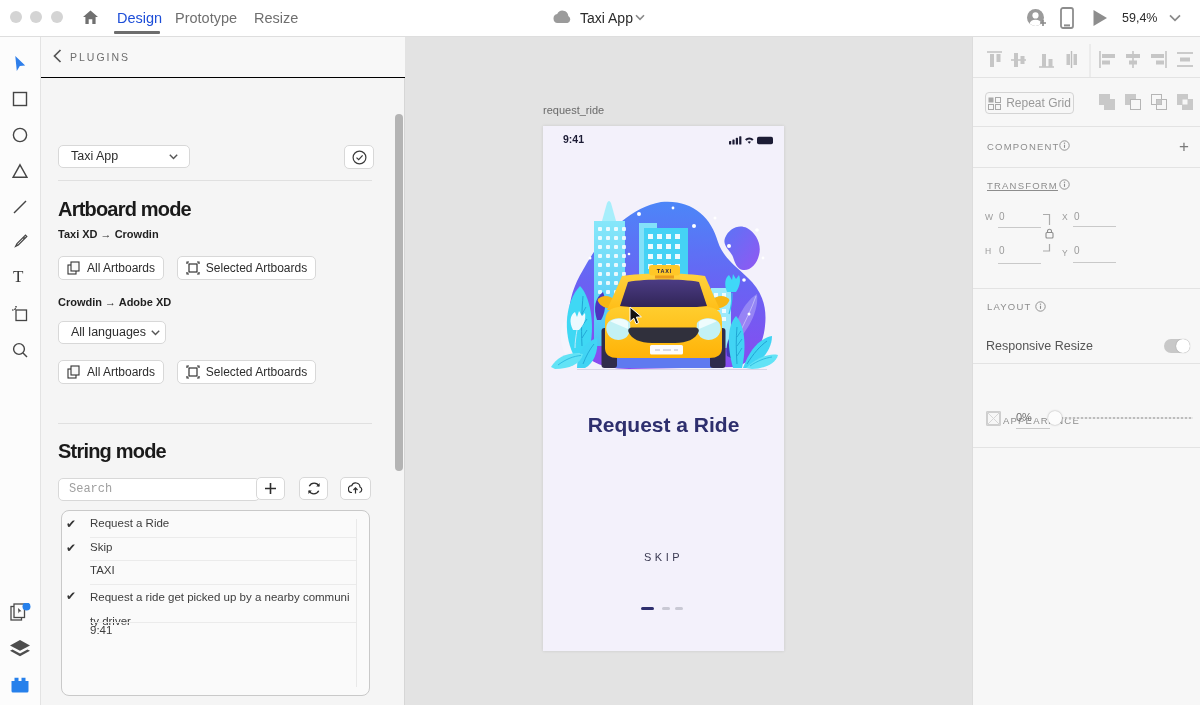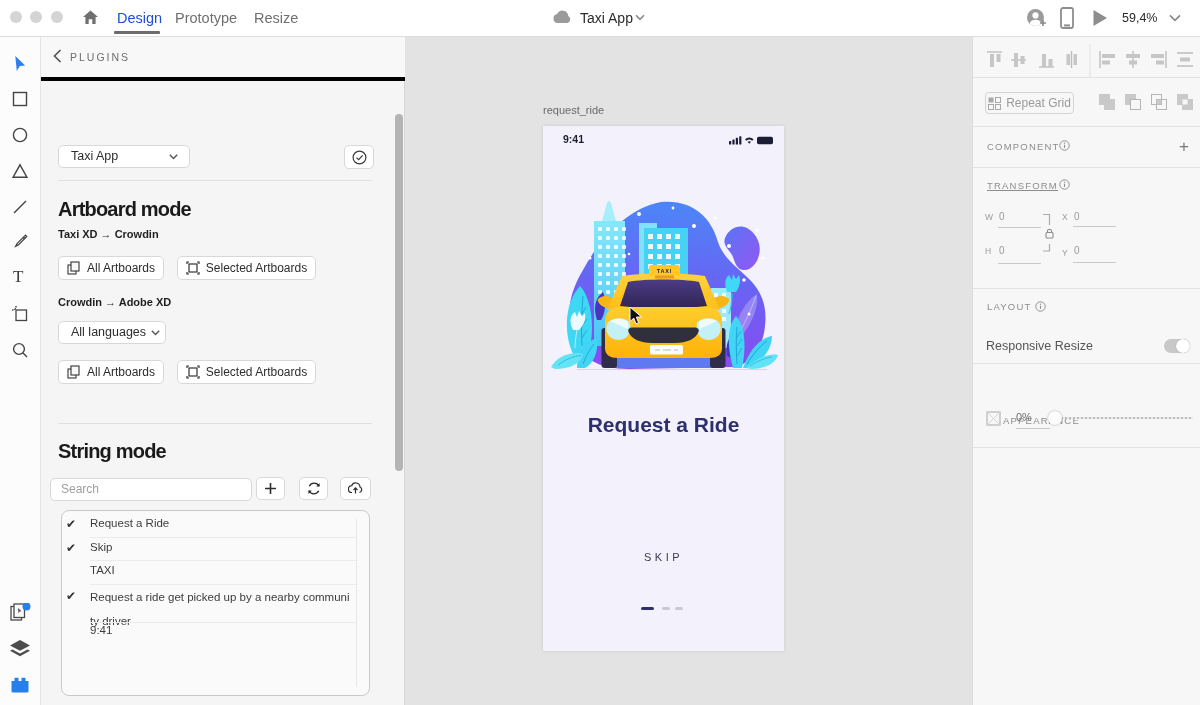--- a/index.html
+++ b/index.html
@@ -13,21 +13,21 @@
   .tab{font-size:14.5px;color:#6f6f6f;top:10px;}
   .tab.active{color:#1d4ed8;}
   #design-underline{left:114px;top:31px;width:46px;height:3px;background:#6d6d6d;border-radius:1px;}
   #taxiapp-title{left:580px;top:10px;font-size:14px;color:#2b2b2b;}
   #zoompct{left:1122px;top:11px;font-size:12.5px;color:#2b2b2b;}
   
   #lefttools{left:0;top:36px;width:40px;height:669px;background:#fcfcfc;border-right:1px solid #e3e3e3;z-index:4;}
   .tool{left:12px;width:16px;height:16px;}
   
   #pluginpanel{left:40px;top:36px;width:365px;height:669px;background:#f5f5f5;z-index:3;border-right:1px solid #d6d6d6;box-sizing:border-box;}
-  #pp-head{left:0;top:0;width:365px;height:41px;border-bottom:4px solid #000000;background:#f8f8f8;}
+  #pp-head{left:0;top:0;width:365px;height:41px;border-bottom:1px solid #000000;background:#f8f8f8;}
   #pp-head .txt{left:30px;top:15px;font-size:10.5px;letter-spacing:2px;color:#6d6d6d;}
   #pp-crowdin{left:0;top:42px;width:365px;height:46px;border-bottom:1px solid #e2e2e2;}
   #pp-crowdin .name{left:42px;top:15px;font-size:13px;color:#4c4c4c;}
   #pp-scroll{left:355px;top:78px;width:8px;height:357px;background:#b4b4b4;border-radius:4px;}
   .sel{background:#fff;border:1px solid #d8d8d8;border-radius:5px;font-size:12.5px;color:#2d2d2d;box-sizing:border-box;}
   .btn{background:#fff;border:1px solid #d8d8d8;border-radius:5px;font-size:12px;color:#2d2d2d;
        display:flex;align-items:center;justify-content:center;box-sizing:border-box;}
   .hr{height:1px;background:#e0e0e0;left:18px;width:314px;}
   .h1{font-size:20px;font-weight:bold;color:#1a1a1a;left:18px;letter-spacing:-0.8px;}
   .h2{font-size:11px;font-weight:bold;color:#1f1f1f;left:18px;}
@@ -190,21 +190,21 @@
     </div>
     <div class="btn abs" style="left:137px;top:236px;width:139px;height:24px;">
       <svg width="14" height="14" viewBox="0 0 14 14" style="margin-right:6px">
           <rect x="3" y="3" width="8" height="8" fill="none" stroke="#333" stroke-width="1.2"></rect>
           <path d="M1 3 V1 H3 M11 1 H13 V3 M13 11 V13 H11 M3 13 H1 V11" fill="none" stroke="#333" stroke-width="1.2"></path>
         </svg>
       Selected Artboards
     </div>
     <div class="hr abs" style="top:299px"></div>
     <div class="h1 abs" style="top:316px;">String mode</div>
-    <div class="sel abs" style="left:10px;top:354px;width:202px;height:23px;">
+    <div class="sel abs" style="left:18px;top:354px;width:202px;height:23px;font-family:Liberation Mono, monospace;">
       <span class="abs" style="left:10px;top:3px;color:#9f9f9f;font-size:12px;">Search</span>
     </div>
     <div class="btn abs" style="left:216px;top:353px;width:29px;height:23px;">
       <svg width="13" height="13" viewBox="0 0 13 13">
           <path d="M6.5 1 V12 M1 6.5 H12" stroke="#2d2d2d" stroke-width="1.6"></path>
         </svg>
     </div>
     <div class="btn abs" style="left:259px;top:353px;width:29px;height:23px;">
       <svg width="14" height="13" viewBox="0 0 14 13">
           <path d="M12 4.2 A5.4 5.4 0 0 0 2.3 4.2 M2 8.8 A5.4 5.4 0 0 0 11.7 8.8" fill="none" stroke="#2d2d2d" stroke-width="1.4"></path>

